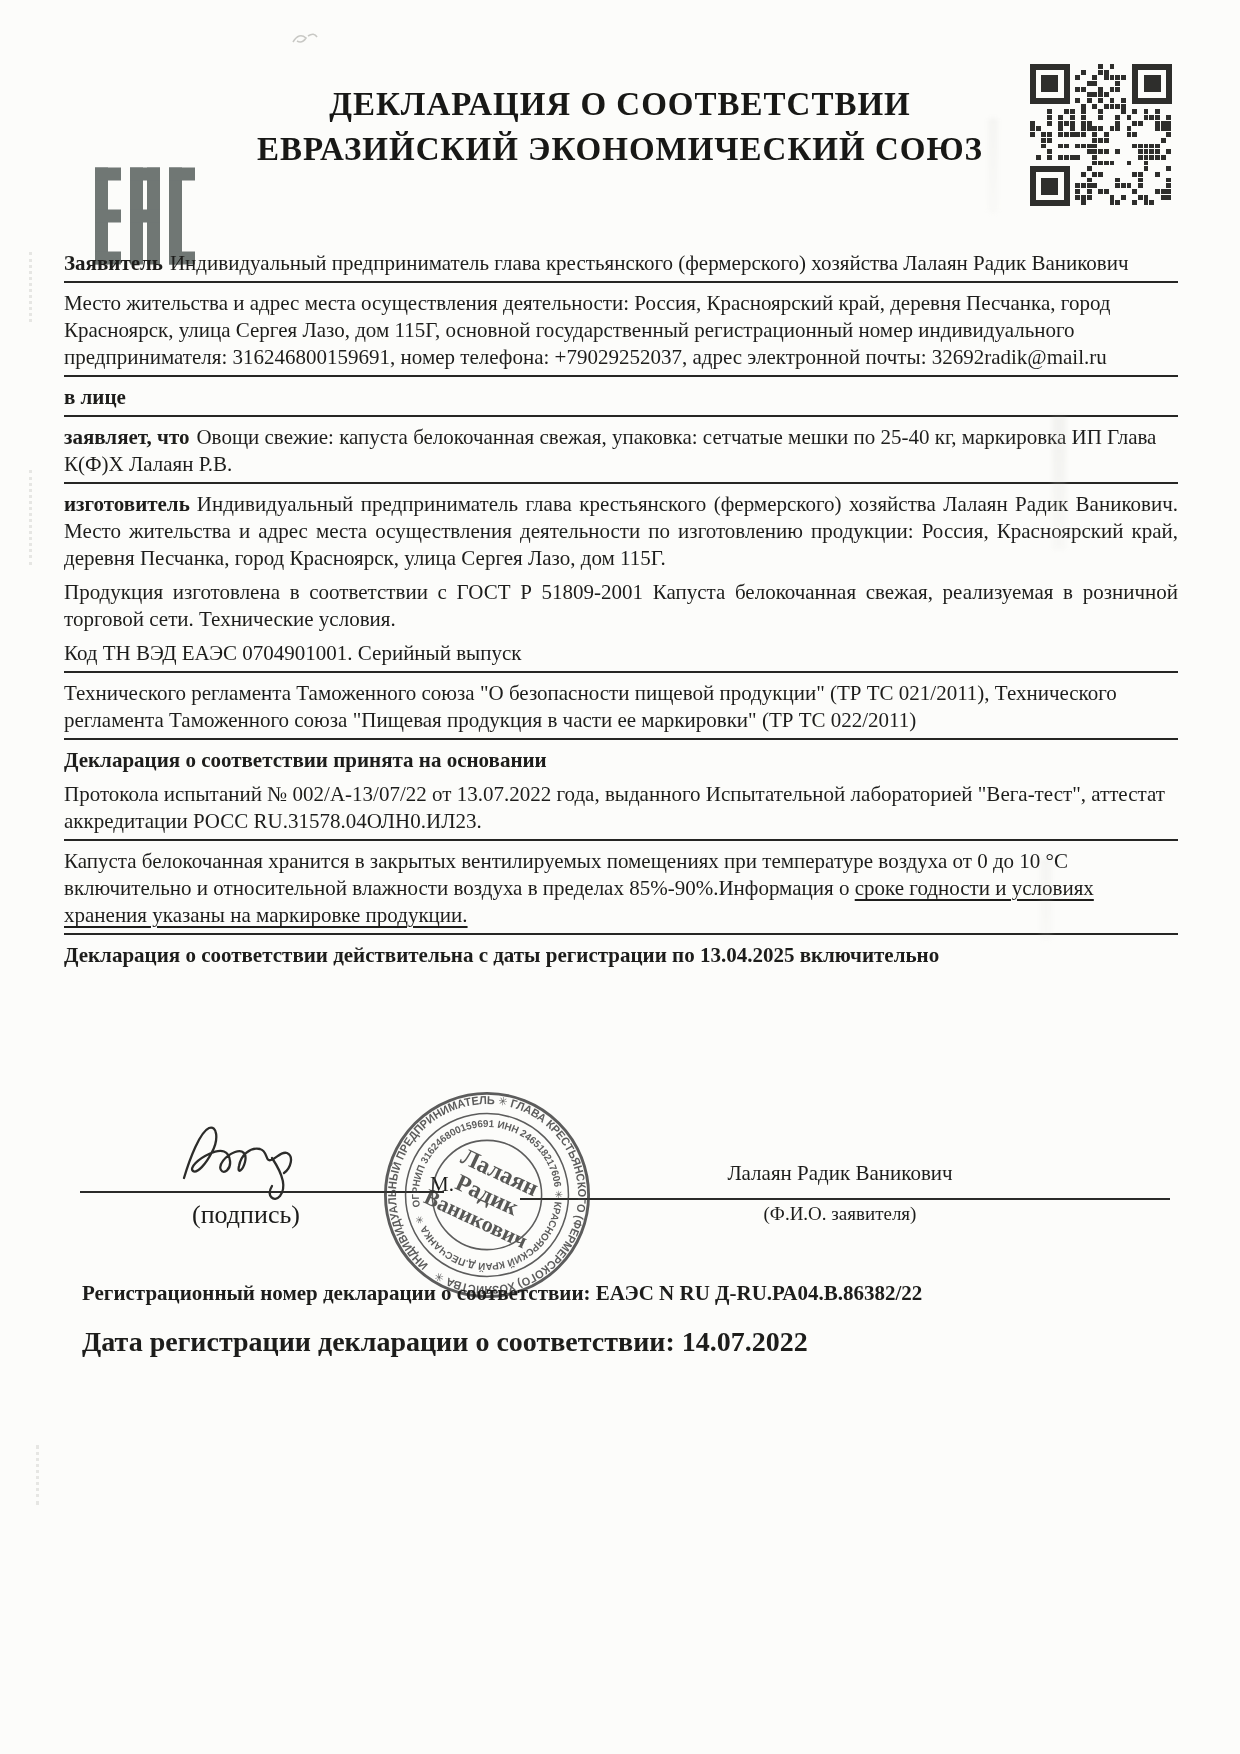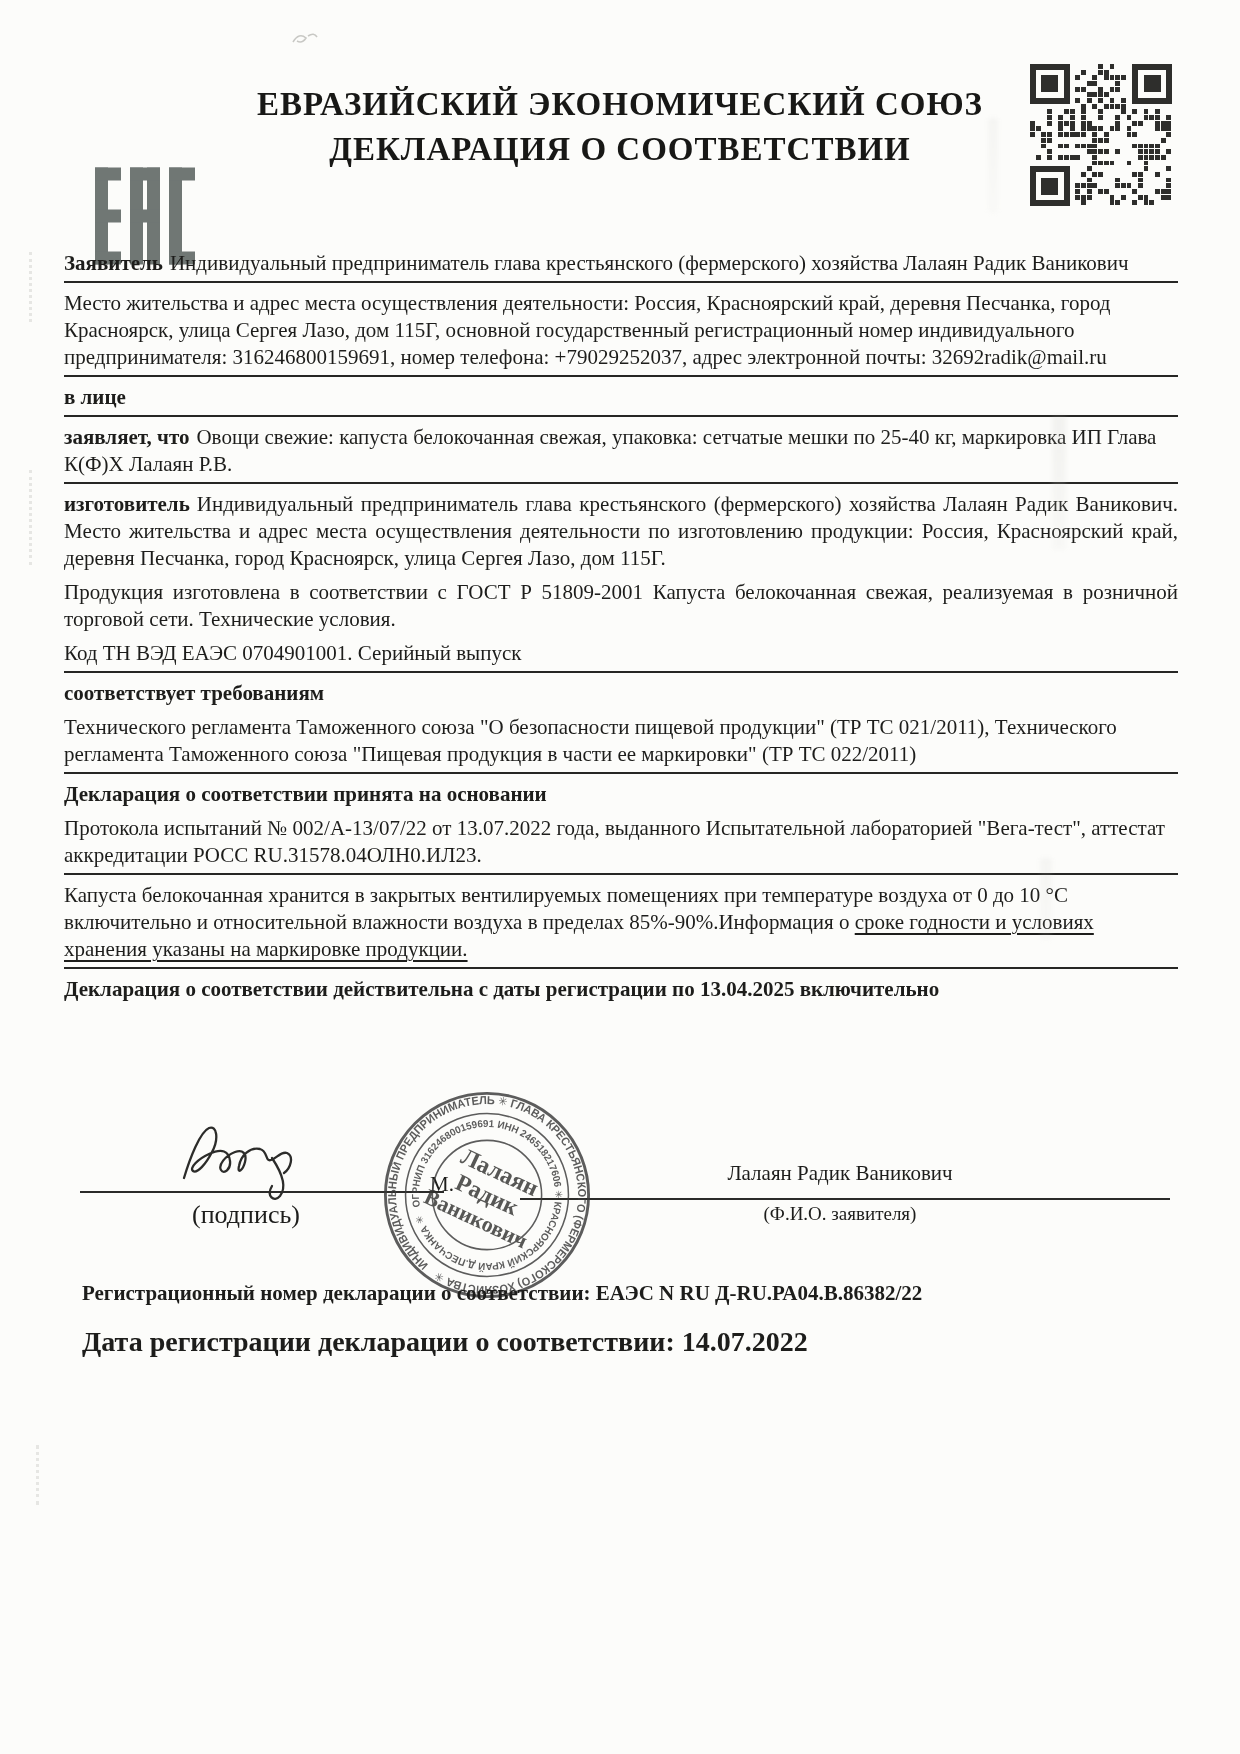--- a/index.html
+++ b/index.html
@@ -41,22 +41,22 @@
   .artifact{position:absolute;pointer-events:none;}
   .smudge-v{background:linear-gradient(#b9b9b4,#e2e2de);filter:blur(2px);}
   .edge-dots{border-left:3px dotted #9a9a94;opacity:.22;width:0;}
 </style>
 </head>
 <body>
 
 <div class="page">
 
   <div class="title">
+    <div>ДЕКЛАРАЦИЯ О СООТВЕТСТВИИ</div>
     <div>ЕВРАЗИЙСКИЙ ЭКОНОМИЧЕСКИЙ СОЮЗ</div>
-    <div>ДЕКЛАРАЦИЯ О СООТВЕТСТВИИ</div>
   </div>
 
   <svg class="eac-logo" viewBox="0 0 100 97" aria-label="ЕАС">
     <g fill="#5d6562">
       <rect x="0" y="0" width="13" height="97"></rect>
         <rect x="0" y="0" width="26" height="13"></rect>
       <rect x="0" y="42" width="26" height="13"></rect>
         <rect x="0" y="84" width="26" height="13"></rect>
       <rect x="35" y="0" width="13" height="97"></rect>
         <rect x="52" y="0" width="13" height="97"></rect>
@@ -274,21 +274,20 @@
     <p>Место жительства и адрес места осуществления деятельности: Россия, Красноярский край, деревня Песчанка, город Красноярск, улица Сергея Лазо, дом 115Г, основной государственный регистрационный номер индивидуального предпринимателя: 316246800159691, номер телефона: +79029252037, адрес электронной почты: 32692radik@mail.ru</p>
     <div class="rule"></div>
     <p class="bold">в лице</p>
     <div class="rule"></div>
     <p><b class="lead">заявляет, что</b><span>Овощи свежие: капуста белокочанная свежая, упаковка: сетчатые мешки по 25-40 кг, маркировка ИП Глава К(Ф)Х Лалаян Р.В.</span></p>
     <div class="rule"></div>
     <p class="justify"><b class="lead">изготовитель</b><span>Индивидуальный предприниматель глава крестьянского (фермерского) хозяйства Лалаян Радик Ваникович. Место жительства и адрес места осуществления деятельности по изготовлению продукции: Россия, Красноярский край, деревня Песчанка, город Красноярск, улица Сергея Лазо, дом 115Г.</span></p>
     <p class="justify">Продукция изготовлена в соответствии с ГОСТ Р 51809-2001 Капуста белокочанная свежая, реализуемая в розничной торговой сети. Технические условия.</p>
     <p>Код ТН ВЭД ЕАЭС 0704901001. Серийный выпуск</p>
     <div class="rule"></div>
-    <p class="bold">соответствует требованиям</p>
     <p class="spaced">Технического регламента Таможенного союза "О безопасности пищевой продукции" (ТР ТС 021/2011), Технического регламента Таможенного союза "Пищевая продукция в части ее маркировки" (ТР ТС 022/2011)</p>
     <div class="rule"></div>
     <p class="bold">Декларация о соответствии принята на основании</p>
     <p class="spaced">Протокола испытаний № 002/А-13/07/22 от 13.07.2022 года, выданного Испытательной лабораторией "Вега-тест", аттестат аккредитации РОСС RU.31578.04ОЛН0.ИЛ23.</p>
     <div class="rule"></div>
     <p class="spaced"><span>Капуста белокочанная хранится в закрытых вентилируемых помещениях при температуре воздуха от 0 до 10 °С включительно  и относительной влажности воздуха в пределах 85%-90%.Информация о </span><span class="u">сроке годности и условиях хранения указаны на маркировке продукции.</span></p>
     <div class="rule"></div>
     <p class="bold">Декларация о соответствии  действительна с даты регистрации по 13.04.2025 включительно</p>
   </div>
 

